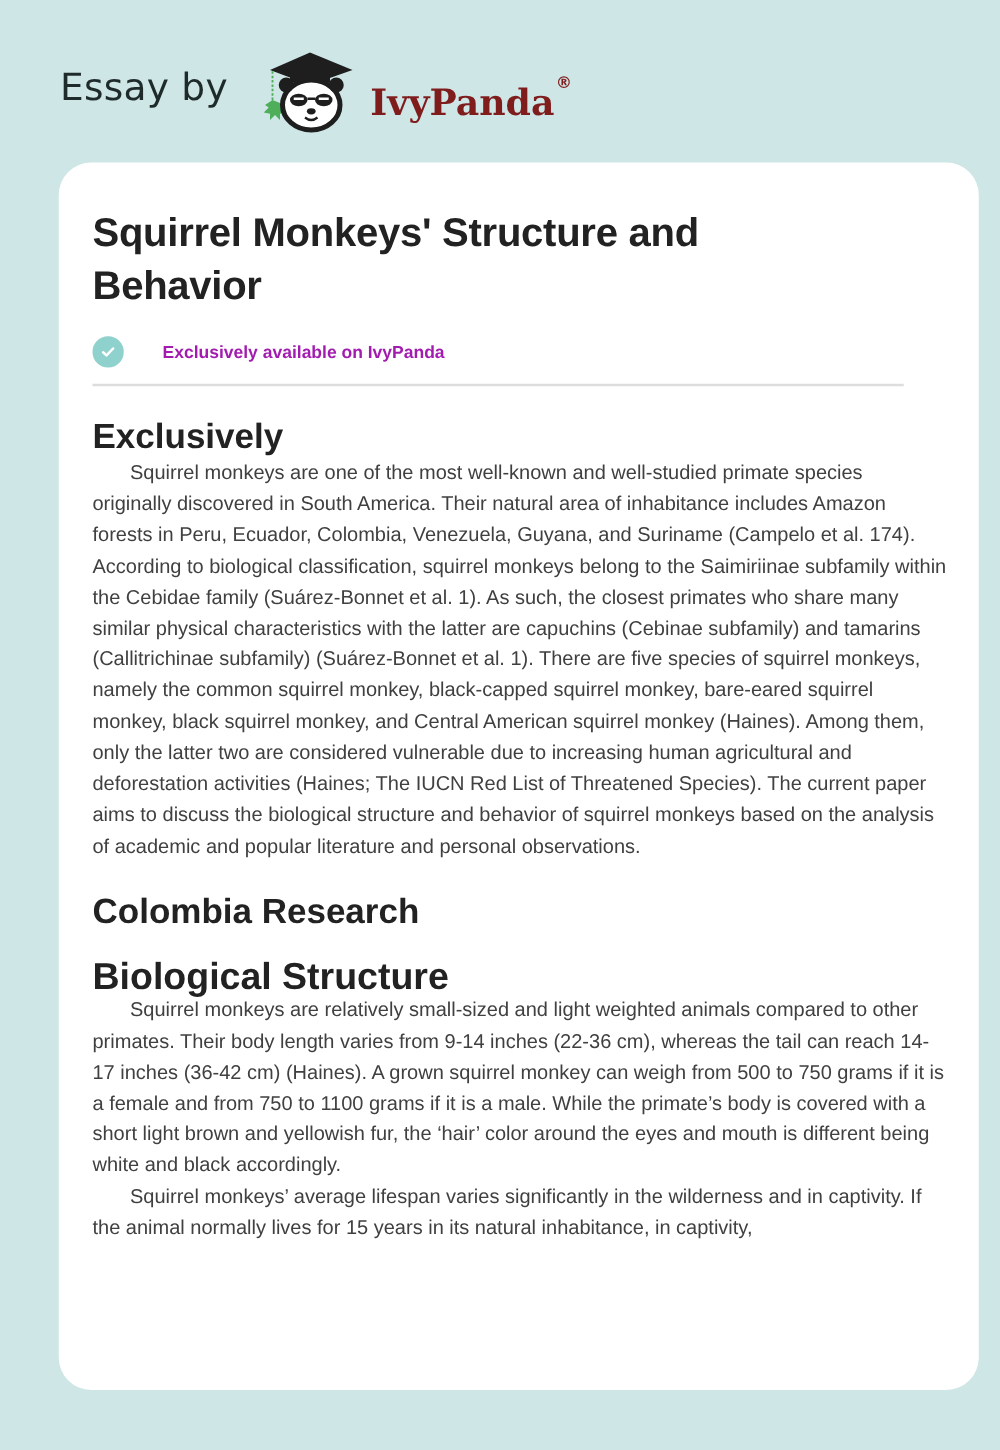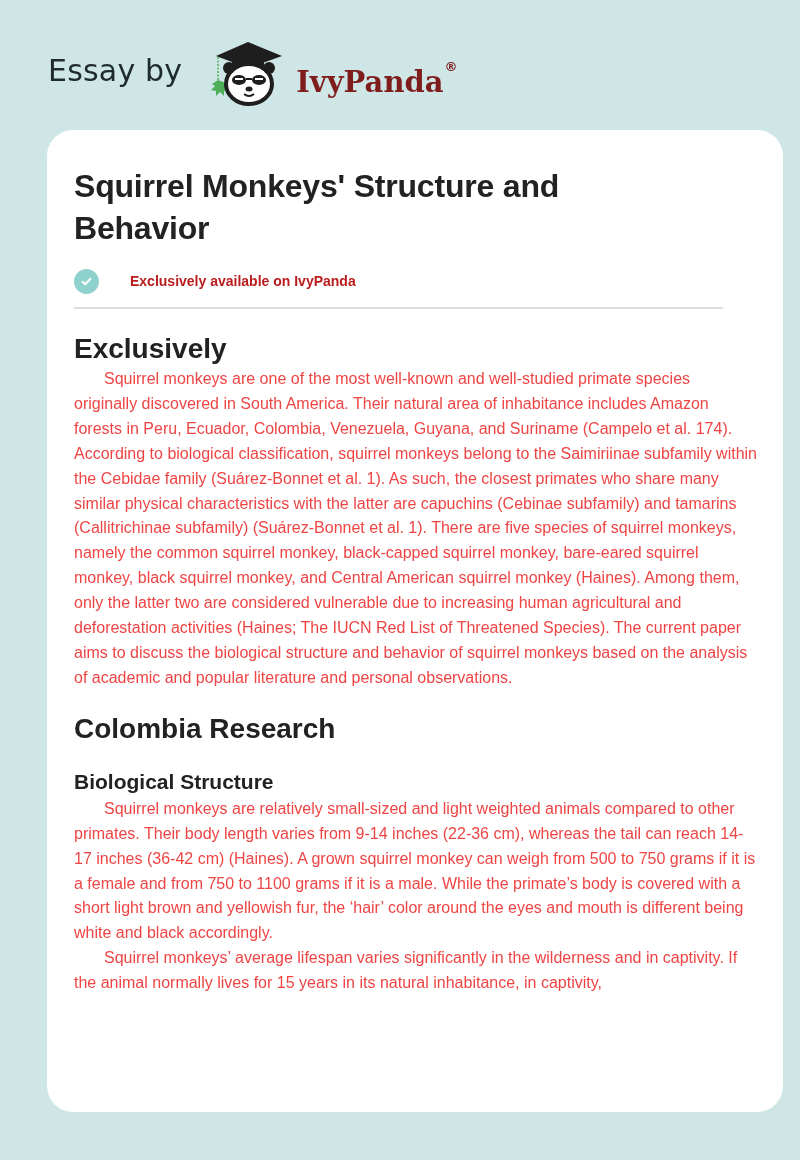--- a/index.html
+++ b/index.html
@@ -85,48 +85,48 @@
       border-radius: 50%;
       background: #8fd1cc;
       display: flex;
       align-items: center;
       justify-content: center;
       margin-right: 6px;
     }
     .exclusive-text {
       font-size: 14px;
       font-weight: bold;
-      color: #b91c1c;
+      color: #a21caf;
       padding-left: 25px;
     }
     .divider {
       height: 2px;
       background: #dddddd;
       margin-top: 12px;
       width: 649px;
     }
     h2.section {
       margin: 22px 0 0 0;
       font-size: 28px;
       line-height: 36px;
       font-weight: bold;
       color: #222222;
     }
     h3.subsection {
       margin: 20px 0 0 0;
-      font-size: 21px;
+      font-size: 30px;
       line-height: 30px;
       font-weight: bold;
       color: #222222;
     }
     p.para {
       margin: 0;
       font-size: 16px;
       line-height: 24.9px;
-      color: #ef4444;
+      color: #404040;
       text-indent: 30px;
     }
     .intro-para { margin-top: 20px; }
     .pr-heading { margin-top: 20px !important; }
     .bio-para { margin-top: 19px; }
     .life-para { margin-top: 16px; }
   </style>
 </head>
 <body>
 

